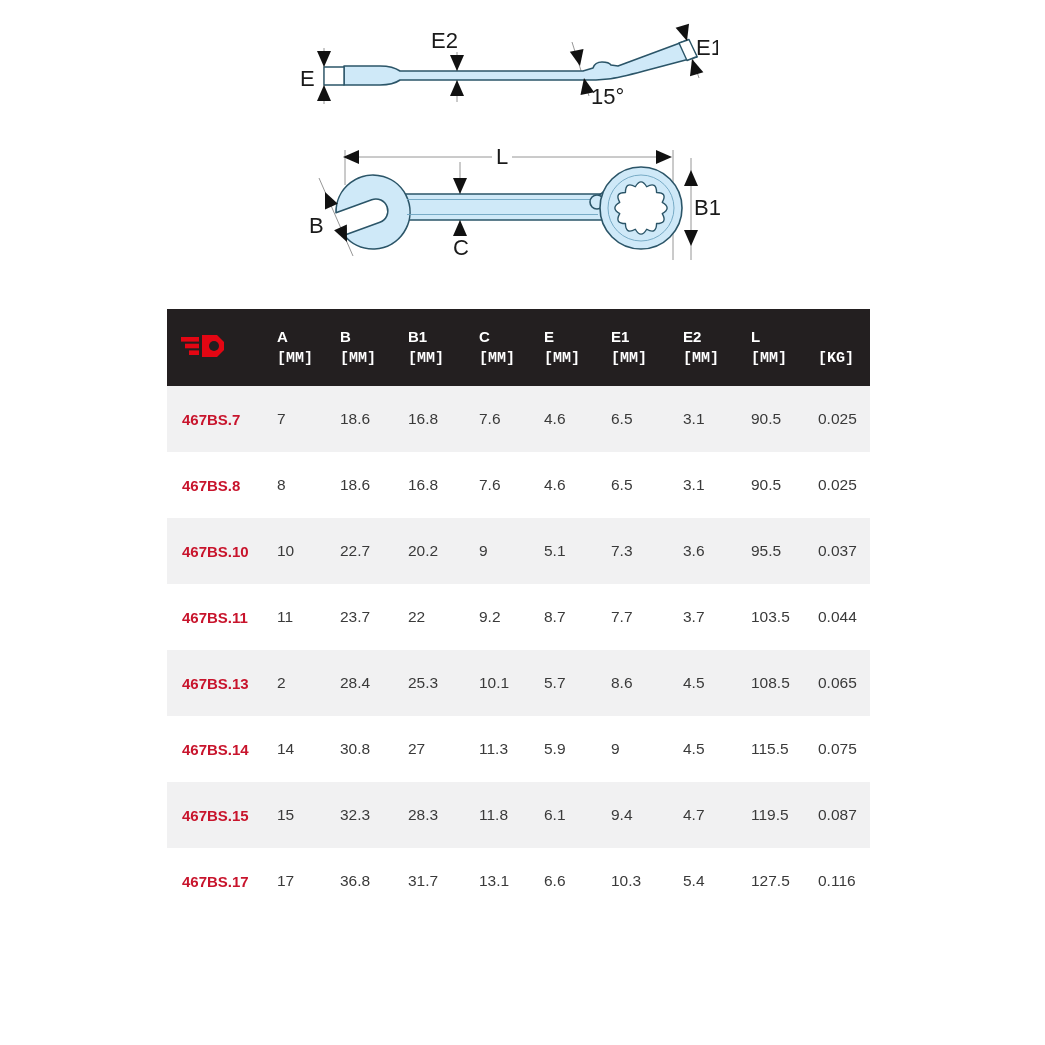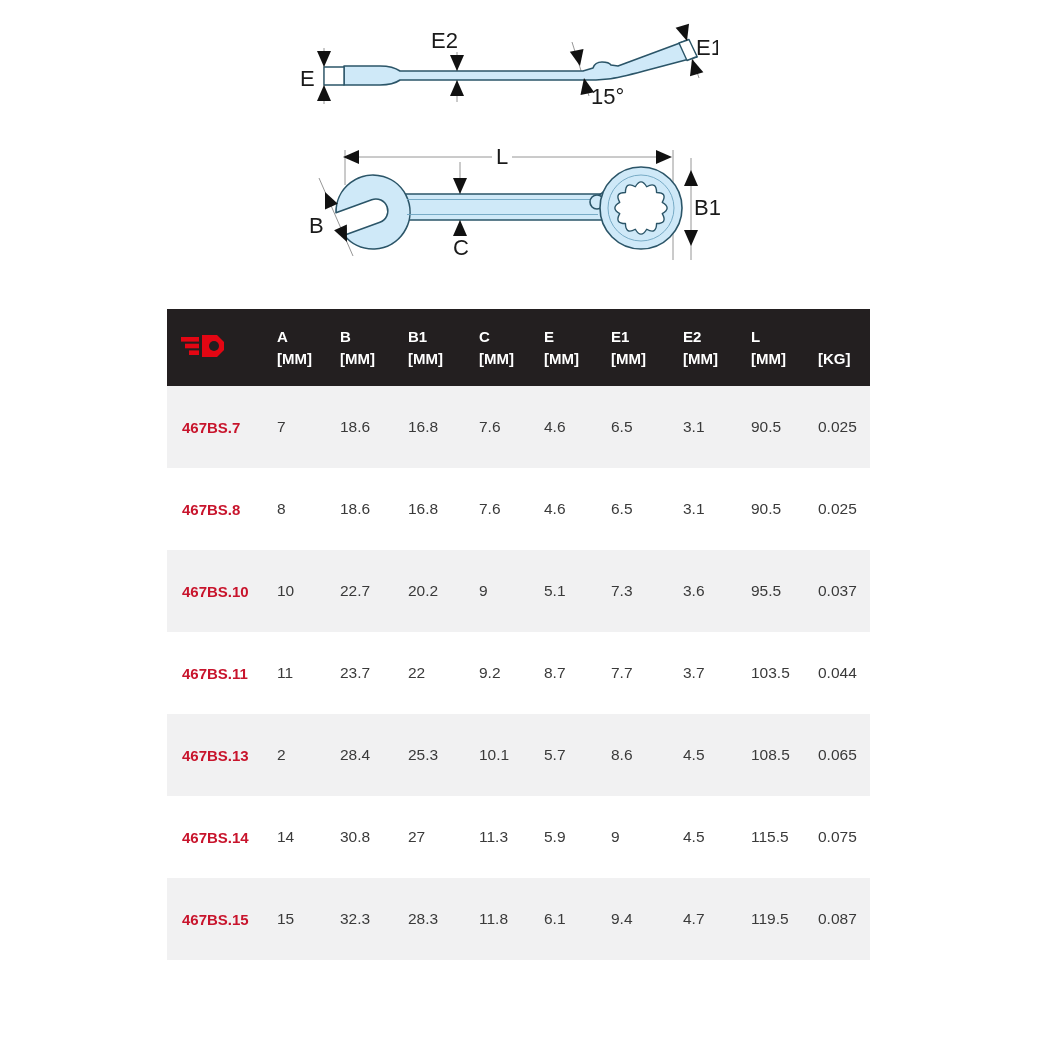--- a/index.html
+++ b/index.html
@@ -15,23 +15,23 @@
   .body-fill { fill:#cfe9f8; stroke:#2b5568; stroke-width:1.6; stroke-linejoin:round; }
   .white-fill{ fill:#ffffff; stroke:#2b5568; stroke-width:1.4; stroke-linejoin:round; }
   .thin-edge { stroke:#6da4c0; stroke-width:0.9; fill:none; }
 
   
   .spec-table { position:absolute; left:167px; top:309px; width:703px;
                 border-collapse:collapse; table-layout:fixed; }
   .spec-table thead th { background:#231f20; color:#ffffff; text-align:left;
                 vertical-align:middle; height:77px; font-size:15px; font-weight:bold; }
   .th-label { line-height:22px; min-height:22px; }
-  .th-unit  { line-height:22px; min-height:22px; }
+  .th-unit  { line-height:22px; min-height:22px;font-family:Liberation Mono, monospace; }
   .logo-cell { padding-left:14px; }
-  .spec-table tbody tr { height:82px; background:#ffffff; }
+  .spec-table tbody tr { height:66px; background:#ffffff; }
   .spec-table tbody tr:nth-child(odd) { background:#f1f1f2; }
   .spec-table tbody th.ref { color:#c8142c; font-size:15px; font-weight:bold;
                 text-align:left; padding-left:15px; vertical-align:middle; cursor:pointer; }
   .spec-table tbody td { color:#3a3a3a; font-size:15.5px; text-align:left;
                 vertical-align:middle; }
 </style>
 </head>
 <body>
 
 <div class="page">
@@ -249,16 +249,28 @@
           <td>15</td>
           <td>32.3</td>
           <td>28.3</td>
           <td>11.8</td>
           <td>6.1</td>
           <td>9.4</td>
           <td>4.7</td>
           <td>119.5</td>
           <td>0.087</td>
         </tr>
+        <tr>
+          <th class="ref">467BS.17</th>
+          <td>17</td>
+          <td>36.8</td>
+          <td>31.7</td>
+          <td>13.1</td>
+          <td>6.6</td>
+          <td>10.3</td>
+          <td>5.4</td>
+          <td>127.5</td>
+          <td>0.116</td>
+        </tr>
       </tbody>
   </table>
 
 </div>
 
 </body></html>

